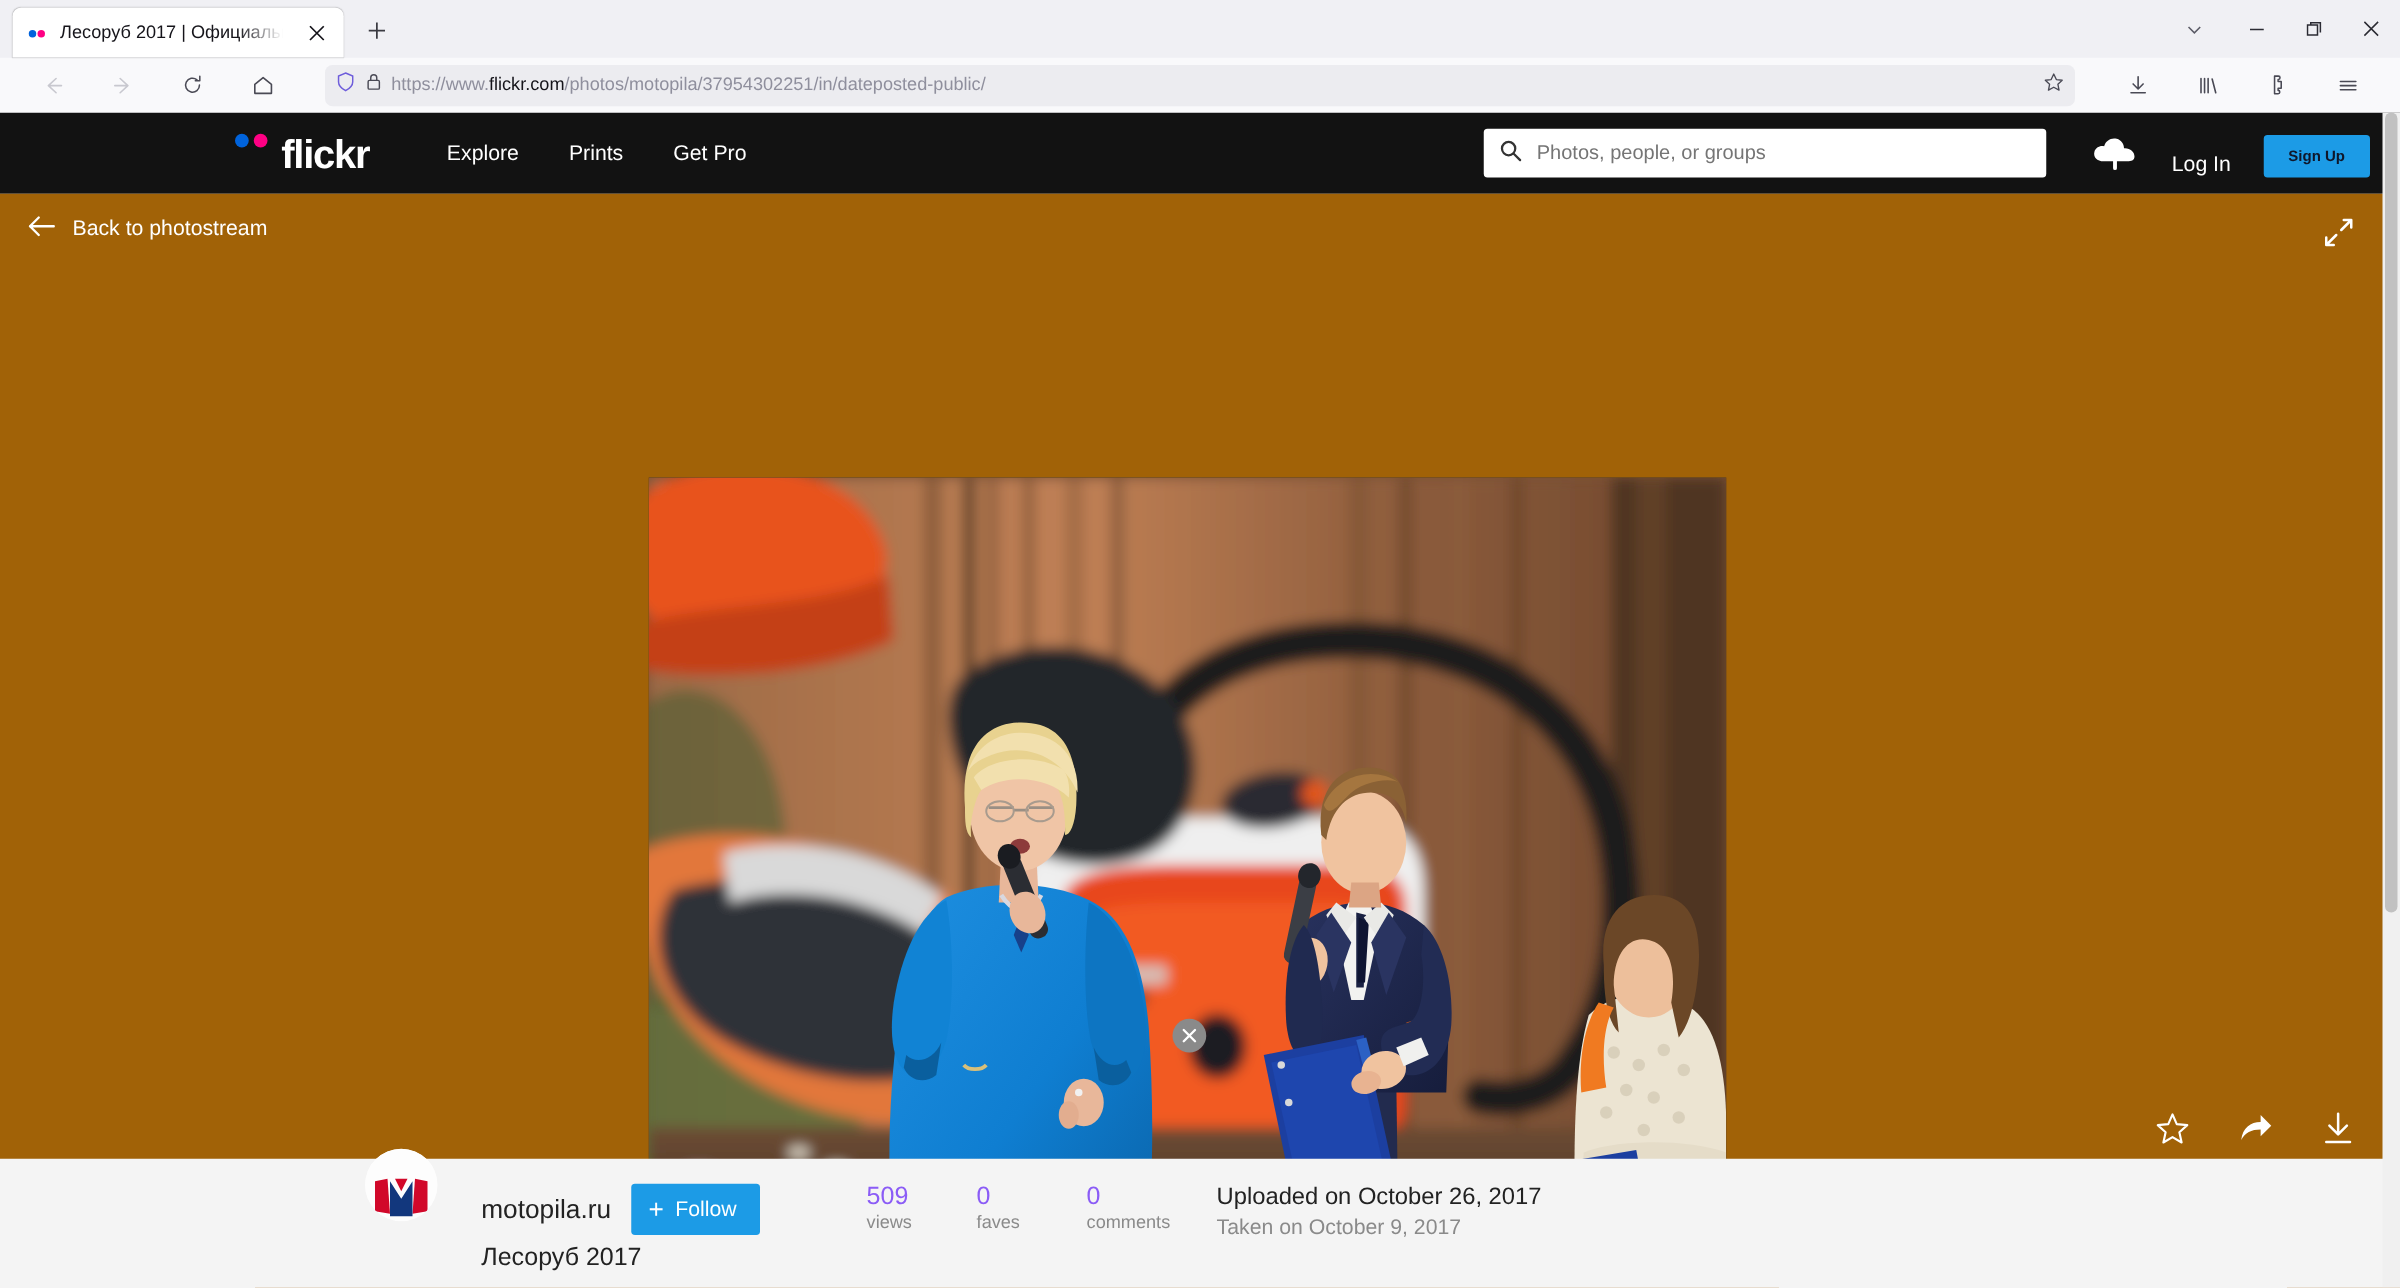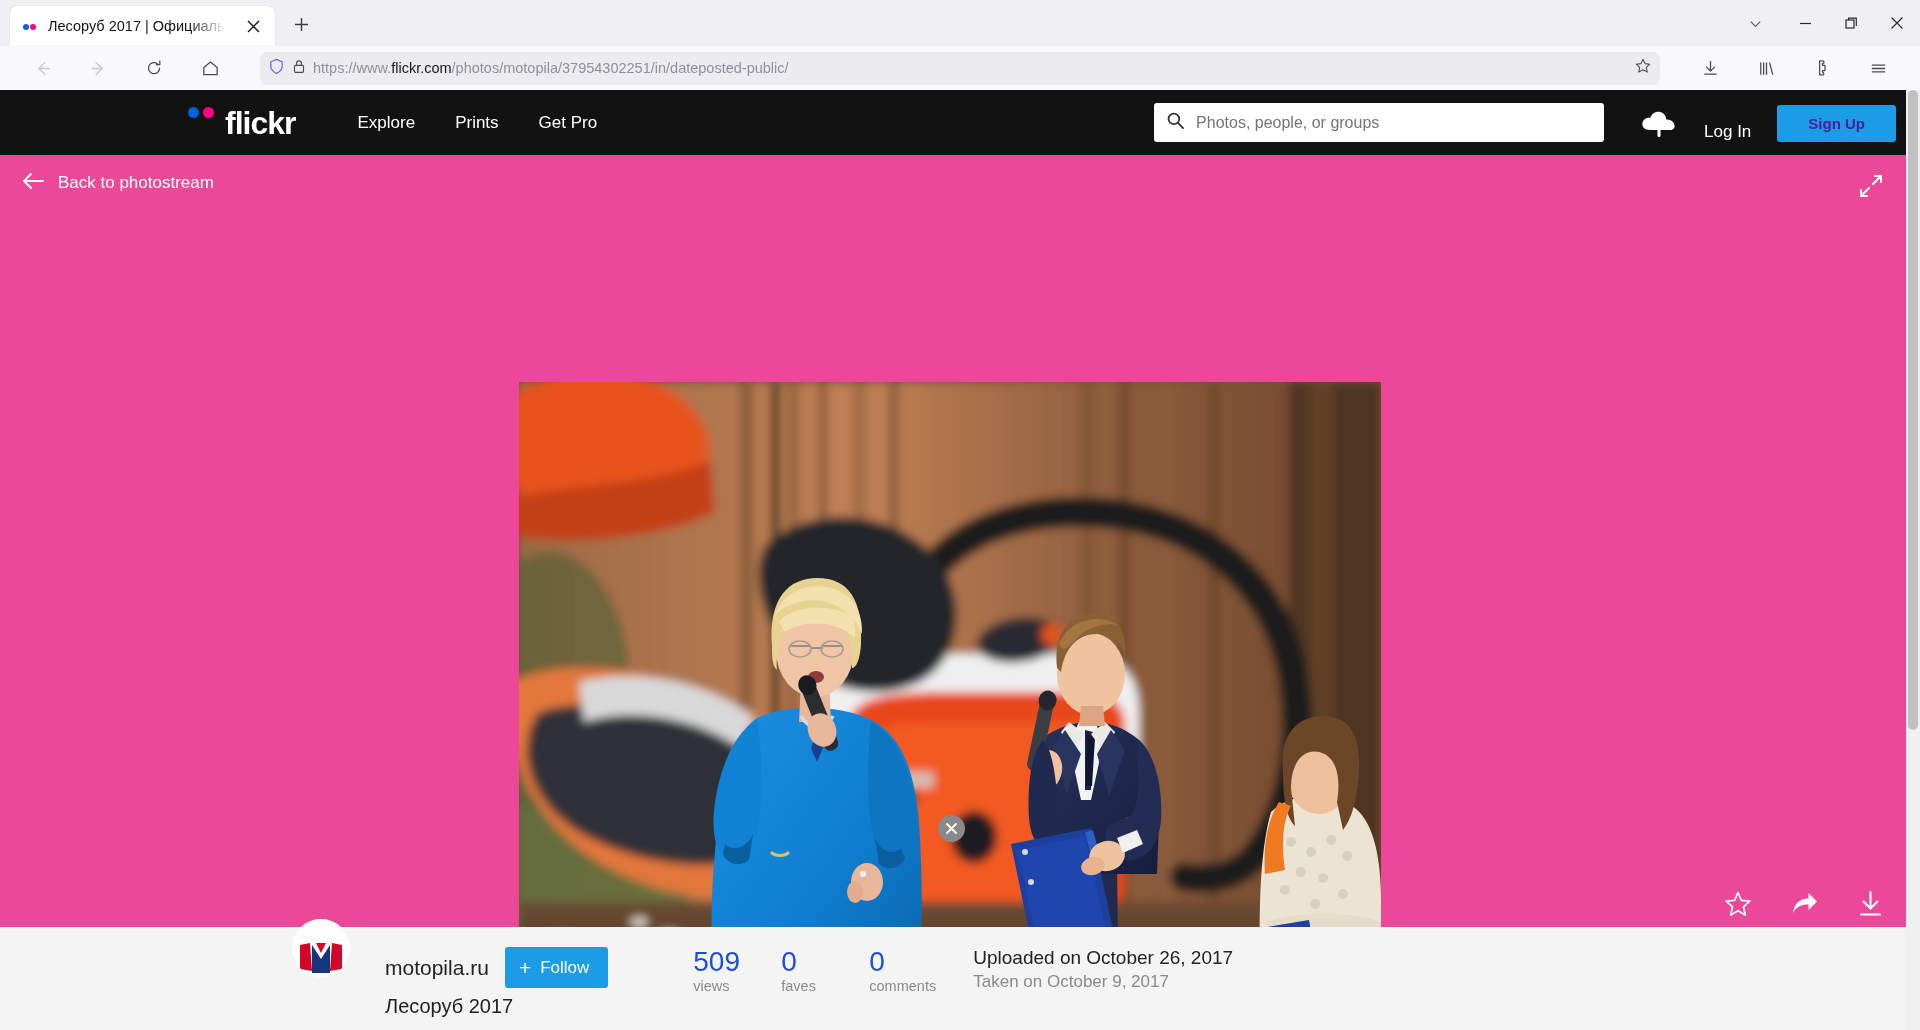--- a/index.html
+++ b/index.html
@@ -81,26 +81,26 @@
     width: 450px; height: 39px; background: #fff; border-radius: 3px;
     display: flex; align-items: center; padding: 0 12px; gap: 11px;
   }
   .searchbox input {
     border: 0; outline: 0; font-size: 16px; color: #757575; flex: 1;
     font-family: "Liberation Sans", sans-serif; background: transparent;
   }
   .upload-icon { margin: 0 26px 0 36px; }
   .login-link { color: #fff; font-size: 17px; margin-right: 26px; }
   .signup-btn {
-    background: #1c9be6; color: #4c1d95; font-size: 15px; font-weight: bold;
-    padding: 10px 31px; border-radius: 3px; border: 0;
+    background: #1c9be6; color: #0f172a; font-size: 12px; font-weight: bold;
+    padding: 10px 20px; border-radius: 3px; border: 0;
     font-family: "Liberation Sans", sans-serif; cursor: pointer;
   }
 
-  .photo-stage { background: #ec4899; height: 789px; position: relative; }
+  .photo-stage { background: #a16207; height: 789px; position: relative; }
   .backbar { height: 56px; display: flex; align-items: center; padding-left: 22px; gap: 14px; }
   .backbar-label { color: #fff; font-size: 17px; }
   .expand-btn { position: absolute; right: 36px; top: 18px; }
 
   .photo-frame {
     position: absolute; left: 519px; top: 227px; width: 862px; height: 645px;
     background: #4b3a2c; overflow: hidden;
   }
   .photo-frame svg { display: block; }
 
@@ -121,21 +121,21 @@
   .follow-btn {
     background: #1c9be6; color: #fff; border: 0; border-radius: 3px;
     font-size: 17px; padding: 10px 19px 10px 14px; display: flex; align-items: center; gap: 9px;
     font-family: "Liberation Sans", sans-serif; cursor: pointer;
   }
   .plus { font-size: 21px; line-height: 1; font-weight: 300; }
   .photo-title { font-size: 20px; color: #222; margin-top: 7px; }
 
   .stats { display: flex; margin-left: 85px; gap: 0; }
   .stat { width: 88px; }
-  .stat-num { font-size: 28px; color: #1d4ed8; line-height: 1.05; }
+  .stat-num { font-size: 20px; color: #8b5cf6; line-height: 1.05; }
   .stat-label { font-size: 14.5px; color: #8a8a8a; margin-top: 2px; }
   .dates { margin-left: 16px; }
   .date-up { font-size: 19px; color: #222; }
   .date-taken { font-size: 17px; color: #8a8a8a; margin-top: 3px; }
 
   .close-circle {
     position: absolute; left: 938px; bottom: 188px; width: 27px; height: 27px;
     border-radius: 50%; background: #8a8a8a; display: flex; align-items: center; justify-content: center;
   }
 

